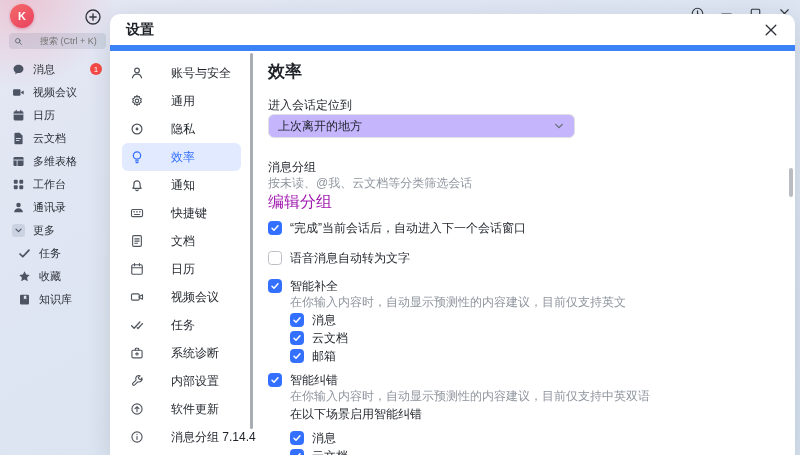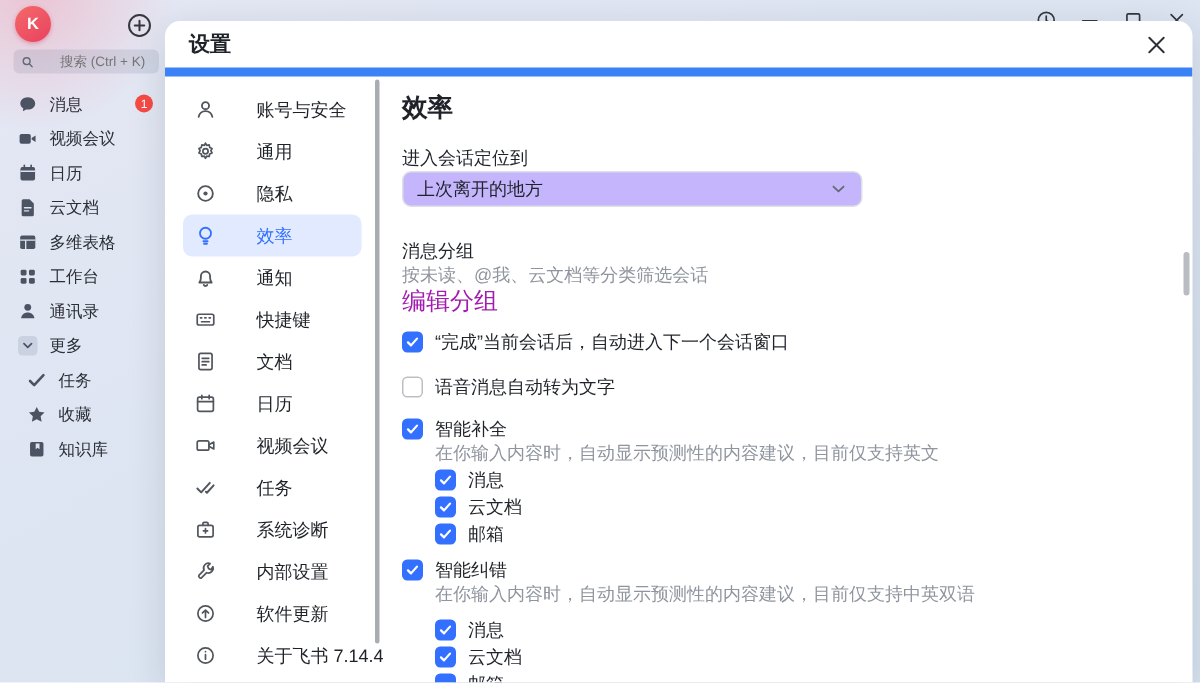--- a/index.html
+++ b/index.html
@@ -355,21 +355,21 @@
           </span>
         <span>软件更新</span>
       </div>
       <div class="nav-item">
         <span class="ic">
             <svg viewBox="0 0 16 16" fill="none" stroke="currentColor" stroke-width="1.3" stroke-linecap="round">
               <circle cx="8" cy="8" r="5.8"></circle>
               <path d="M8 7.3v3.5M8 5v.1"></path>
             </svg>
           </span>
-        <span>关于飞书 7.14.4</span>
+        <span>消息分组 7.14.4</span>
       </div>
     </div>
 
     <div class="nav-scrollbar"></div>
 
     <div class="content">
       <div class="c-heading">效率</div>
 
       <div class="c-label">进入会话定位到</div>
       <div class="select">
@@ -438,20 +438,21 @@
       <div class="chk-row mt8">
         <span class="cb on">
             <svg viewBox="0 0 16 16" fill="none" stroke="#fff" stroke-width="2.4" stroke-linecap="round" stroke-linejoin="round">
               <path d="M3.2 8.4l3.2 3.2 6.4-7.2"></path>
             </svg>
           </span>
         <span>智能纠错</span>
       </div>
       <div class="sec-desc indent">在你输入内容时，自动显示预测性的内容建议，目前仅支持中英双语</div>
       <div class="indent">
+        <div class="c-label mt2 mt0" style="margin-top:2px">在以下场景启用智能纠错</div>
         <div class="chk-row mt8">
           <span class="cb on">
               <svg viewBox="0 0 16 16" fill="none" stroke="#fff" stroke-width="2.4" stroke-linecap="round" stroke-linejoin="round">
                 <path d="M3.2 8.4l3.2 3.2 6.4-7.2"></path>
               </svg>
             </span>
           <span>消息</span>
         </div>
         <div class="chk-row mt2">
           <span class="cb on">

